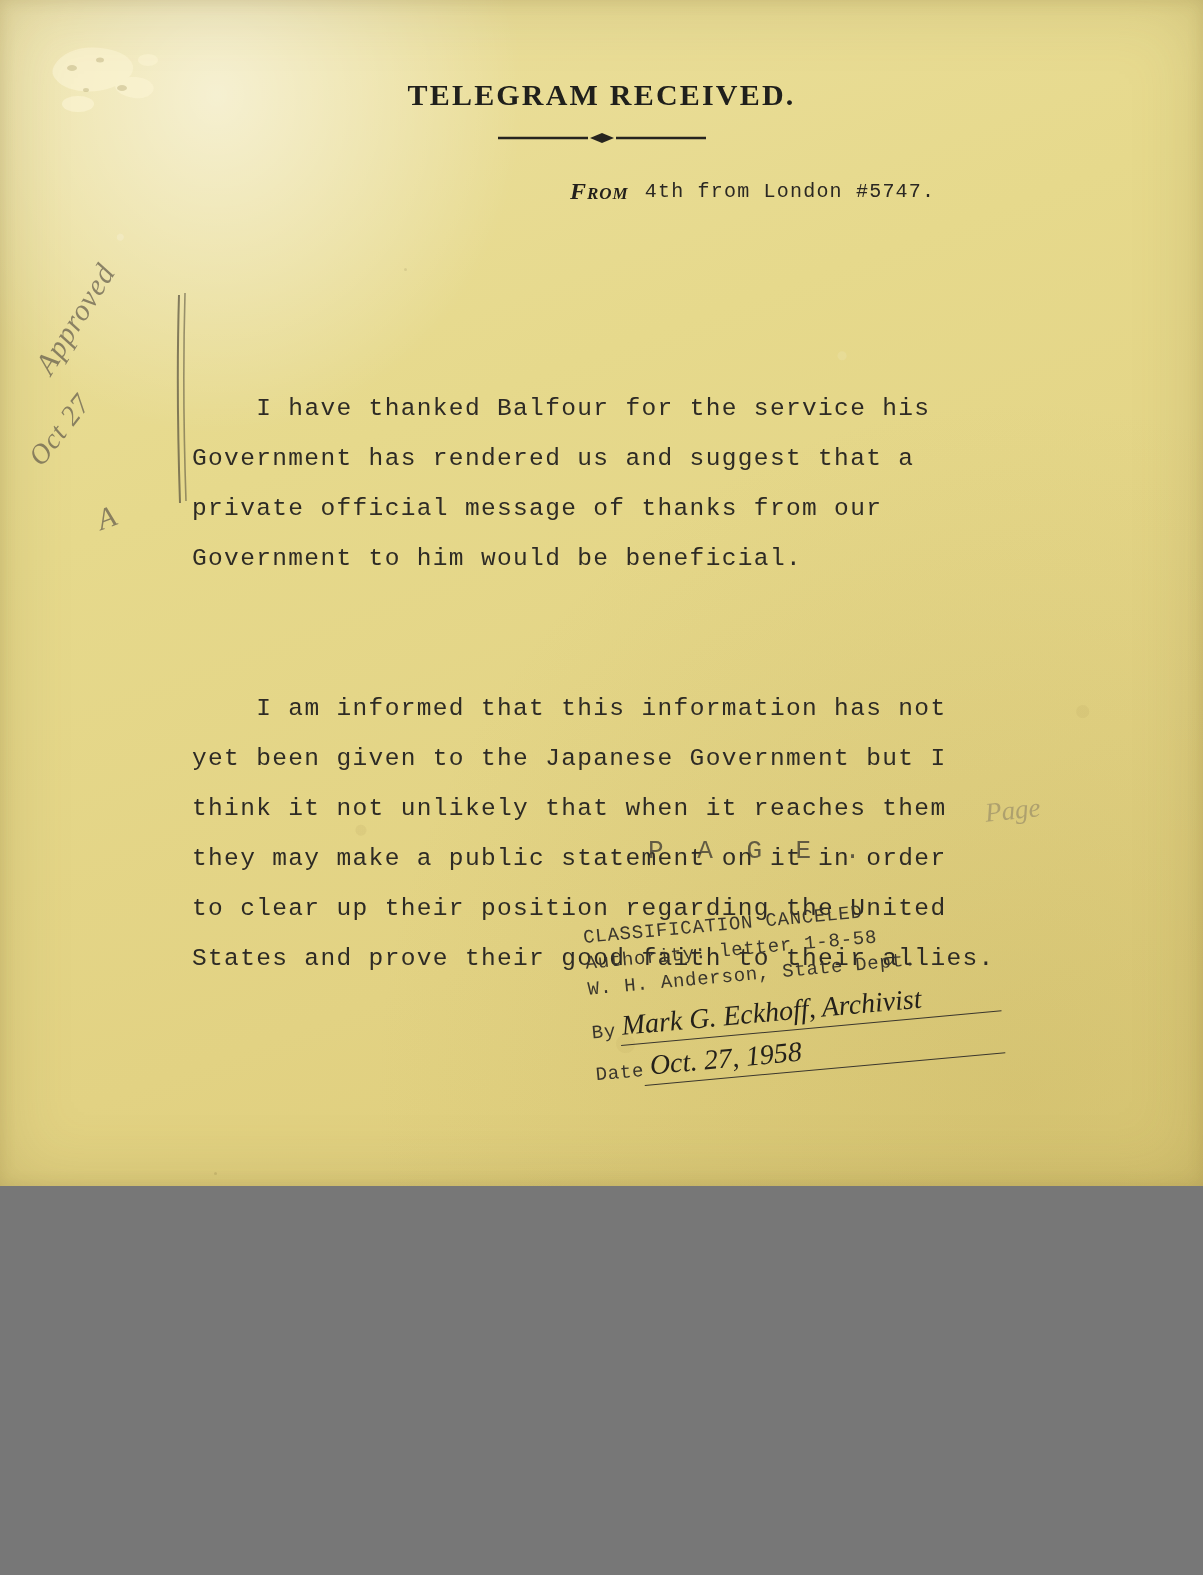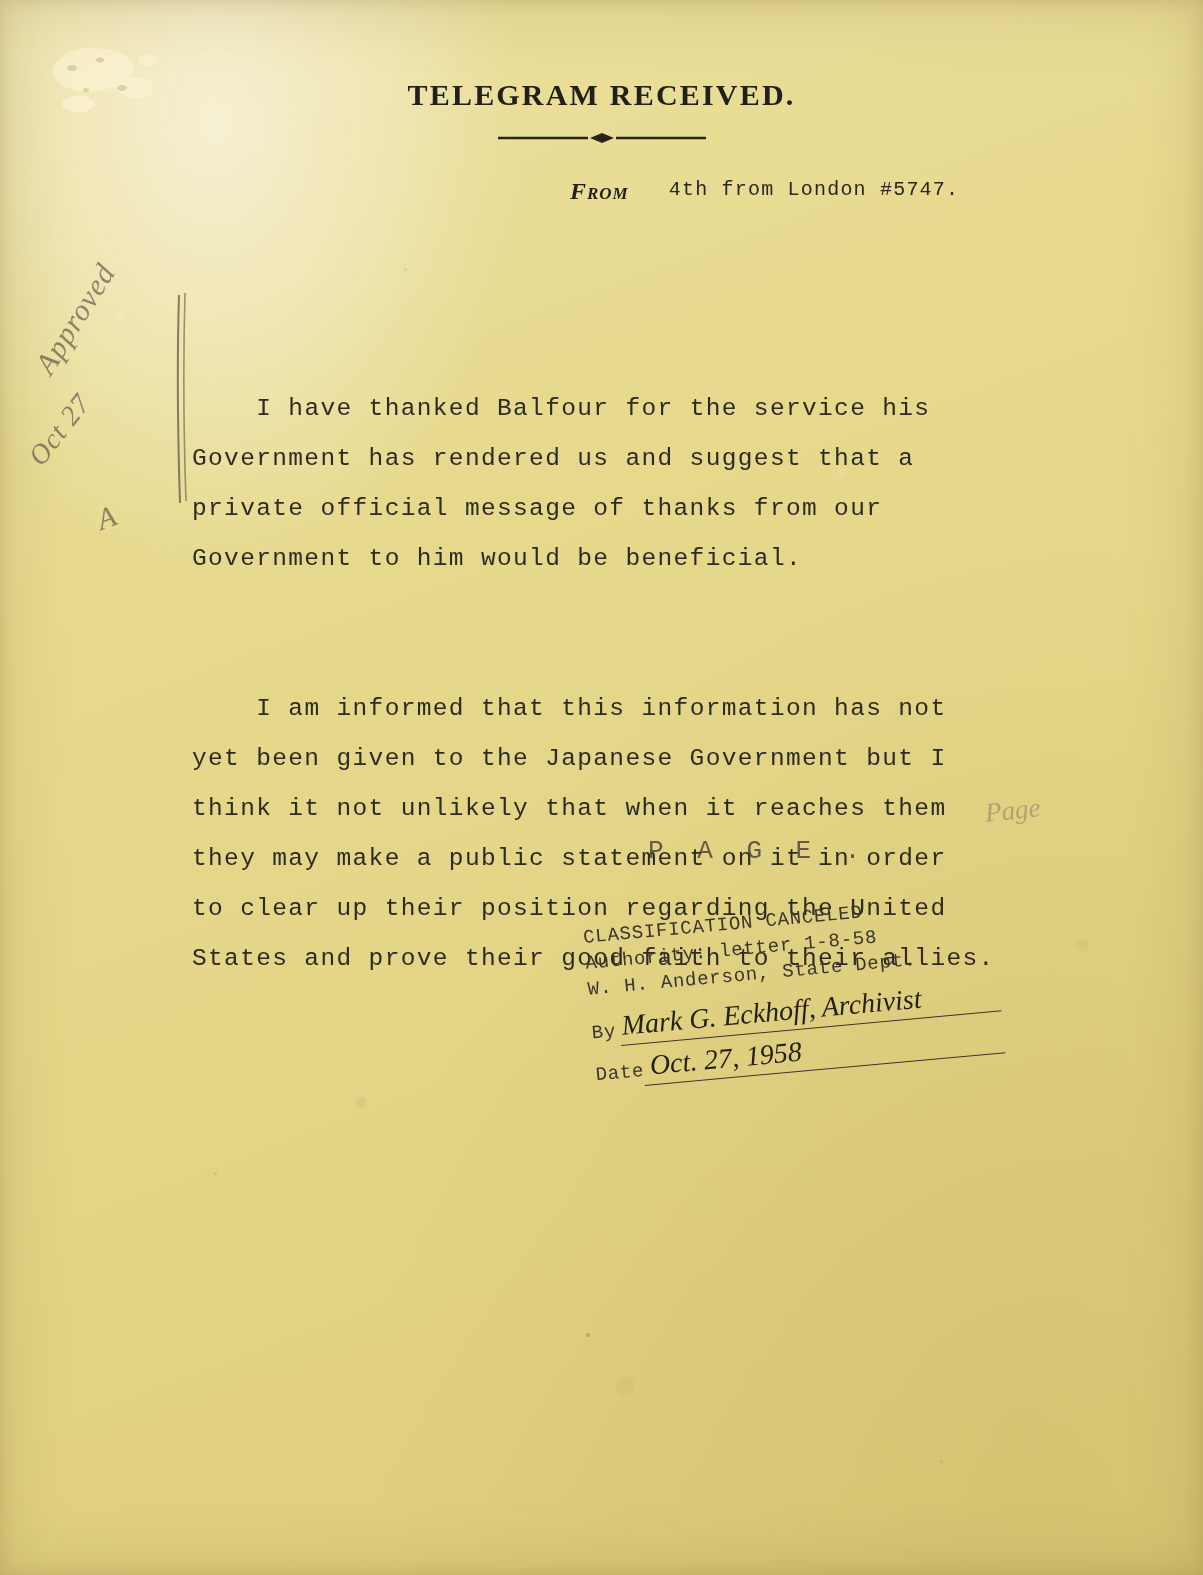--- a/index.html
+++ b/index.html
@@ -3,21 +3,21 @@
 <meta charset="utf-8">
 <style>
   html, body {
     margin: 0;
     padding: 0;
     background: #777;
   }
   #page {
     position: relative;
     width: 1203px;
-    height: 1575px;
+    height: 1186px;
     overflow: hidden;
     background: #e8d98d;
     background-image:
       radial-gradient(ellipse at 18% 8%, rgba(255,255,255,0.55) 0%, rgba(255,255,255,0) 22%),
       radial-gradient(ellipse at 85% 92%, rgba(170,150,70,0.18) 0%, rgba(170,150,70,0) 45%),
       linear-gradient(160deg, #ece0a0 0%, #e6d98c 35%, #e2d283 70%, #ddcb78 100%);
     font-family: "Liberation Sans", sans-serif;
     color: #2a2720;
   }
 
@@ -70,22 +70,22 @@
     left: 0;
     width: 100%;
     text-align: center;
   }
 
   .from-row {
     position: absolute;
     top: 178px;
     left: 570px;
     display: flex;
-    align-items: flex-start;
-    gap: 40px;
+    align-items: center;
+    gap: 16px;
   }
   .from-label {
     font-family: "Liberation Serif", serif;
     font-style: italic;
     font-variant: small-caps;
     font-weight: bold;
     font-size: 24px;
     letter-spacing: 1px;
     color: #24211c;
   }

